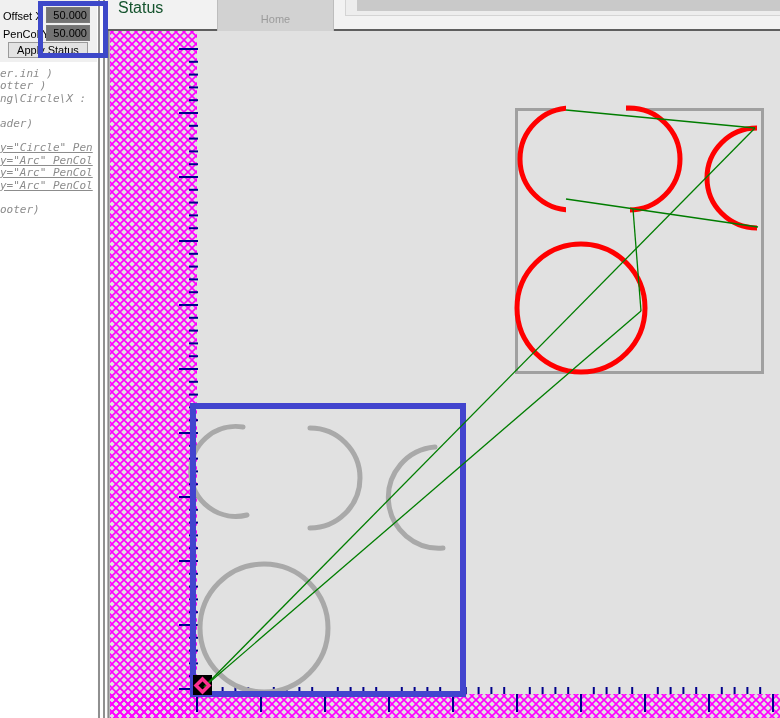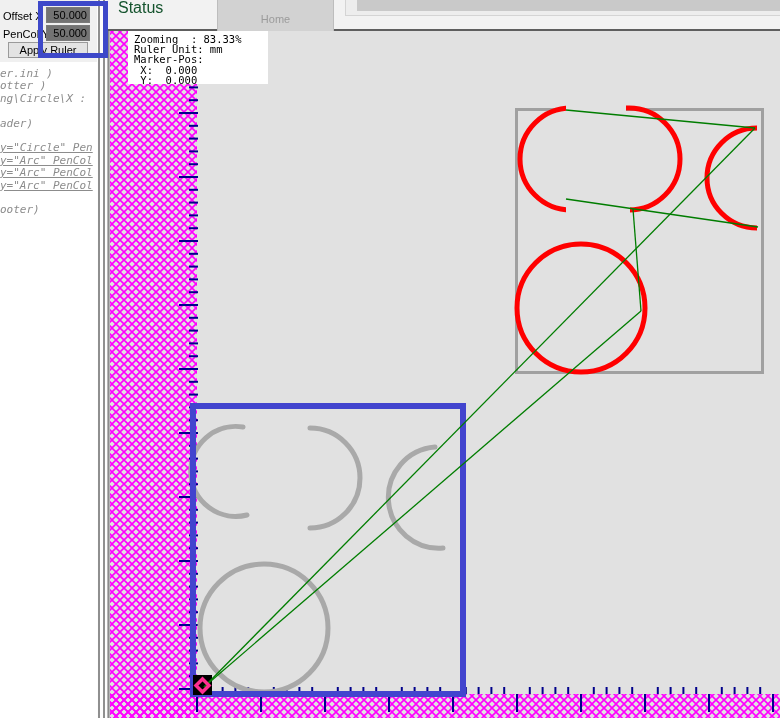--- a/index.html
+++ b/index.html
@@ -58,21 +58,21 @@
 <body>
 
 <div id="root">
 
   <div id="sidebar">
     <div id="offset-panel">
       <span id="lbl-x" class="fld-label">Offset X</span>
       <input id="inp-x" class="offset-input" value="50.000" style="">
       <span id="lbl-y" class="fld-label">PenCol Y</span>
       <input id="inp-y" class="offset-input" value="50.000" style="">
-      <button id="apply-btn">Apply Ruler</button>
+      <button id="apply-btn">Apply Status</button>
     </div>
     <div id="code-panel">
         <div class="code-row">er.ini )</div>
         <div class="code-row">otter )</div>
         <div class="code-row">ng\Circle\X :</div>
         <div class="code-row"></div>
         <div class="code-row">ader)</div>
         <div class="code-row"></div>
         <div class="code-row underline">y="Circle" Pen</div>
         <div class="code-row underline">y="Arc" PenCol</div>
@@ -230,21 +230,14 @@
 
     <line class="travel" x1="566" y1="110" x2="755" y2="128"></line>
     <line class="travel" x1="566" y1="199" x2="758" y2="227"></line>
     <line class="travel" x1="633" y1="209" x2="641" y2="311"></line>
     <line class="travel" x1="755" y1="128" x2="204" y2="687"></line>
     <line class="travel" x1="641" y1="311" x2="204" y2="687"></line>
 
     <path d="M 202.5 679 L 209 685.5 L 202.5 692 L 196 685.5 Z" fill="none" style="stroke:var(--marker-pink,#ff2f92);stroke-width:3.5"></path>
   </svg>
 
-  <div id="status-box">
-    <div>Zooming  : 83.33%</div>
-    <div>Ruler Unit: mm</div>
-    <div>Marker-Pos:</div>
-    <div> X:  0.000</div>
-    <div> Y:  0.000</div>
-  </div>
 
 </div>
 
 </body></html>

